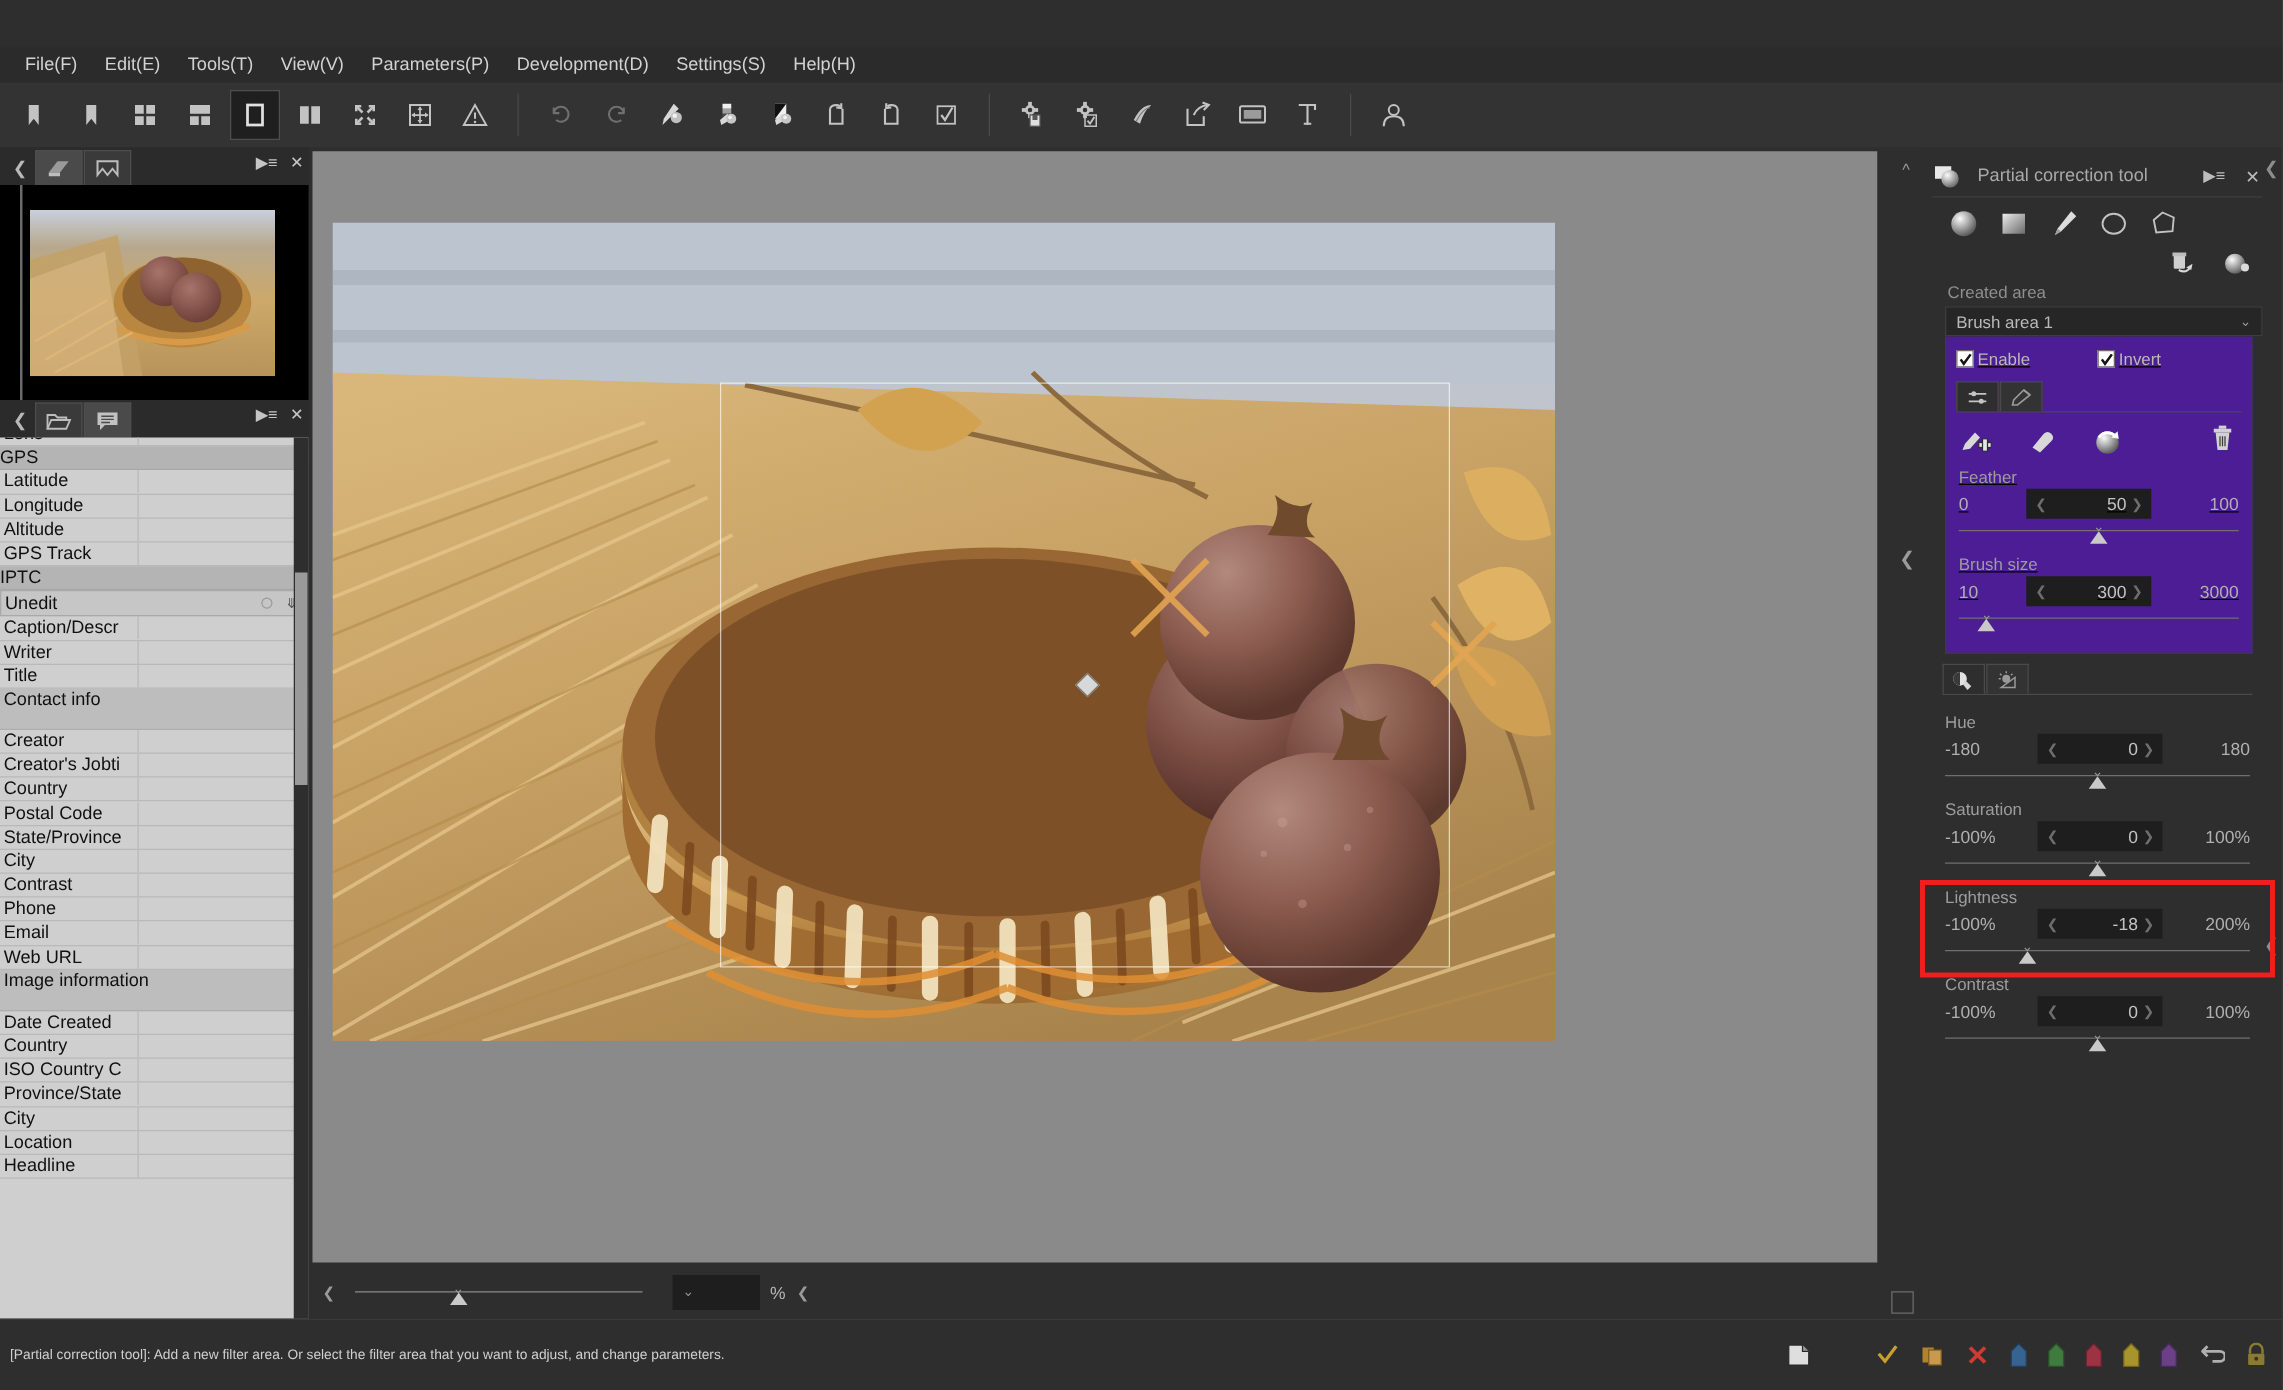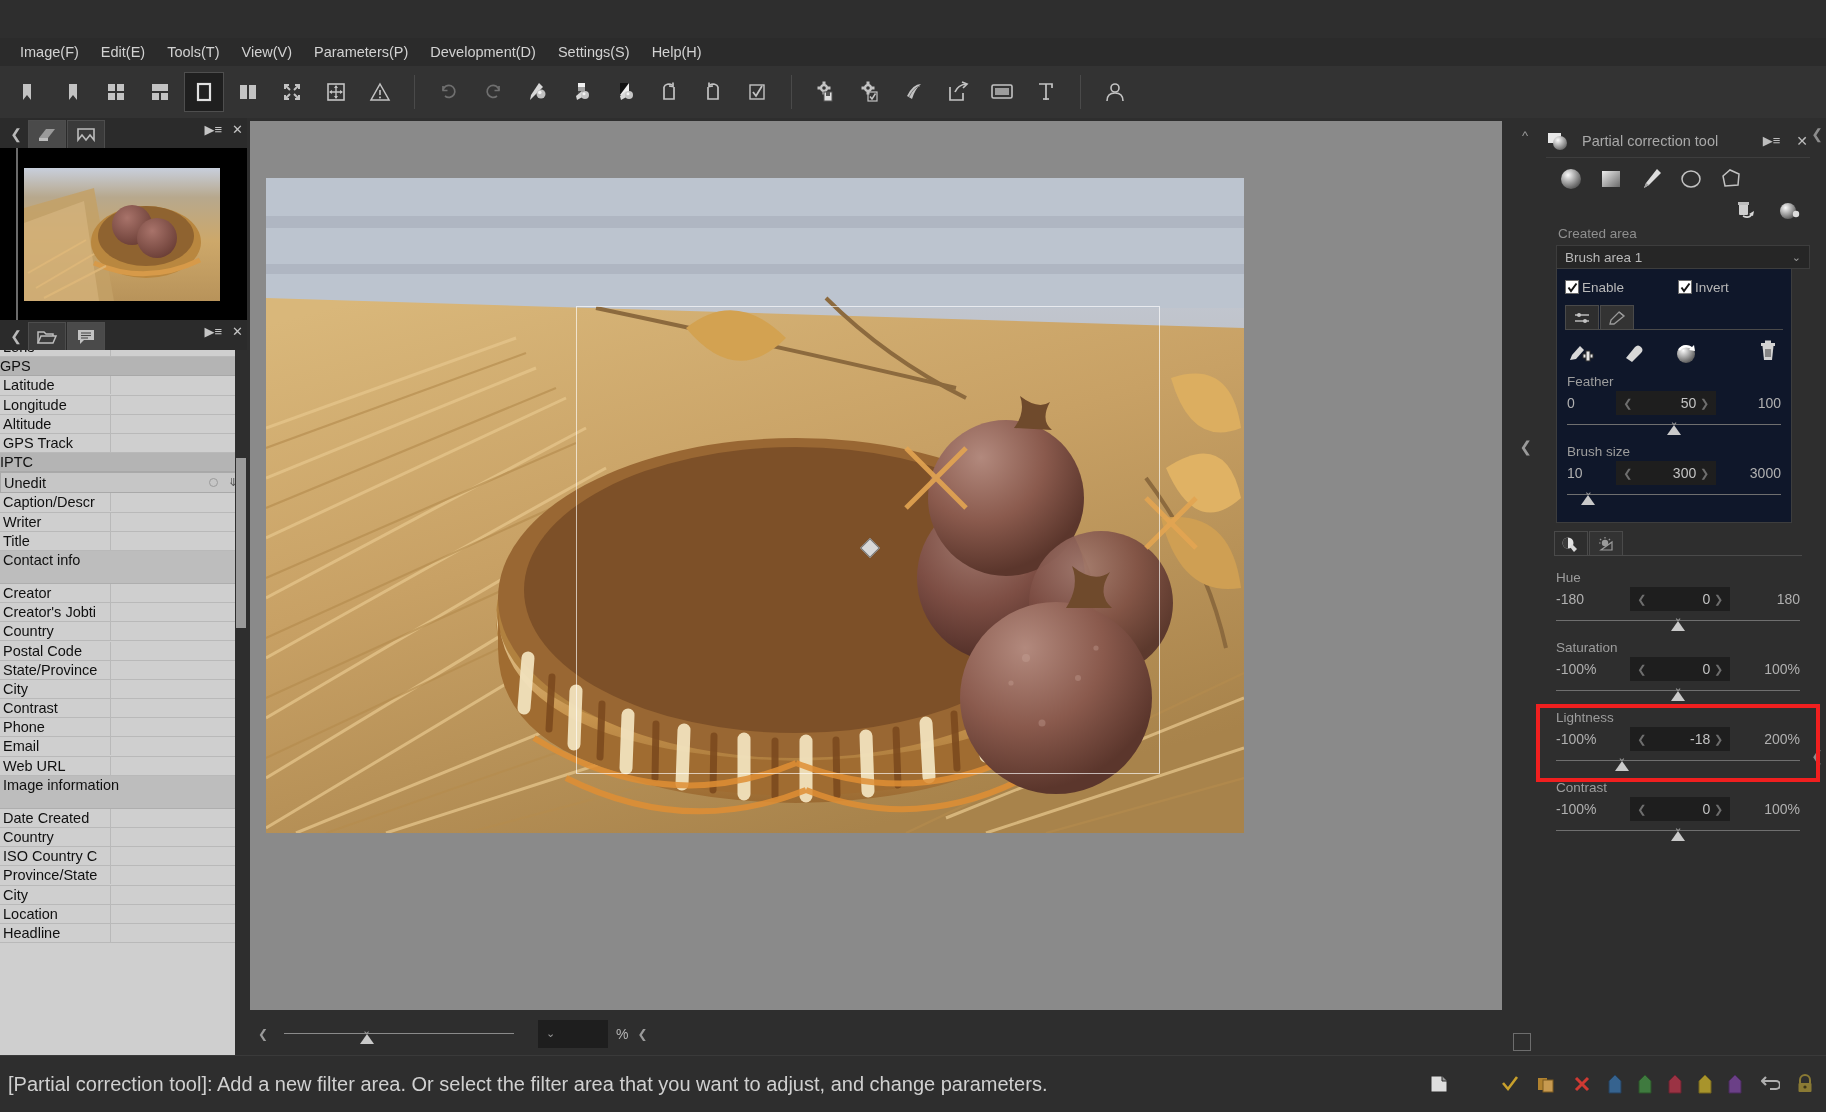--- a/index.html
+++ b/index.html
@@ -167,21 +167,21 @@
   .rp-tool { width: 26px; height: 26px; display: flex; align-items: center; justify-content: center; }
   .rp-sub-right { display: flex; justify-content: flex-end; gap: 22px; padding-right: 10px; height: 26px; align-items: center; }
   .rp-label { color: #8f8f8f; font-size: 13.5px; padding-left: 12px; }
   .rp-combo {
     margin: 4px 0 0 10px; height: 24px; background: #262626; border: 1px solid #3d3d3d;
     display: flex; align-items: center; position: relative; color: #b9b9b9; font-size: 13.5px;
     padding-left: 8px;
   }
   .rp-combo .chev { position: absolute; right: 8px; color: #9a9a9a; font-size: 11px; }
 
-  .rp-box { margin: 0 18px 0 10px; border: 1px solid #3d3d3d; border-top: none; background: #0f172a; padding: 6px 0 10px 0; }
+  .rp-box { margin: 0 8px 0 10px; border: 1px solid #3d3d3d; border-top: none; background: #4c1d95; padding: 6px 0 10px 0; text-decoration: underline; }
   .chk-row { display: flex; gap: 54px; padding-left: 8px; align-items: center; height: 24px; }
   .chk { display: flex; align-items: center; gap: 3px; color: #b9b9b9; font-size: 13.5px; }
   .chkbox {
     width: 14px; height: 14px; background: #fff; border: 1px solid #6b6b6b;
     display: flex; align-items: center; justify-content: center;
   }
   .chkbox svg { display: block; }
 
   .subtabs { display: flex; padding-left: 8px; margin-top: 6px; }
   .subtab {
@@ -219,35 +219,35 @@
   .highlight-box {
     position: absolute; left: 1288px; top: 820px; width: 300px; height: 80px;
     border: 4px solid #f01f1f; pointer-events: none; z-index: 50;
   }
 
   
   .statusbar {
     position: absolute; left: 0; bottom: 0; width: 1826px; height: 57px;
     background: #2e2e2e; border-top: 1px solid #3a3a3a; display: flex; align-items: center;
   }
-  .status-text { color: #d0d0d0; font-size: 20px; padding-left: 8px; }
+  .status-text { color: #d0d0d0; font-size: 11px; padding-left: 8px; }
   .status-right { position: absolute; right: 12px; display: flex; align-items: center; gap: 16px; }
   .tagmark { width: 14px; height: 20px; }
   .sb-icon { display: flex; align-items: center; justify-content: center; }
 
   .imgA { width: 100%; height: 100%; display:block; }
 </style>
 </head>
 <body>
 
 <div id="app">
 
 
   <div class="menubar">
-    <div class="menu-item">Image(F)</div>
+    <div class="menu-item">File(F)</div>
     <div class="menu-item">Edit(E)</div>
     <div class="menu-item">Tools(T)</div>
     <div class="menu-item">View(V)</div>
     <div class="menu-item">Parameters(P)</div>
     <div class="menu-item">Development(D)</div>
     <div class="menu-item">Settings(S)</div>
     <div class="menu-item">Help(H)</div>
   </div>
 
   <div class="toolbar">

